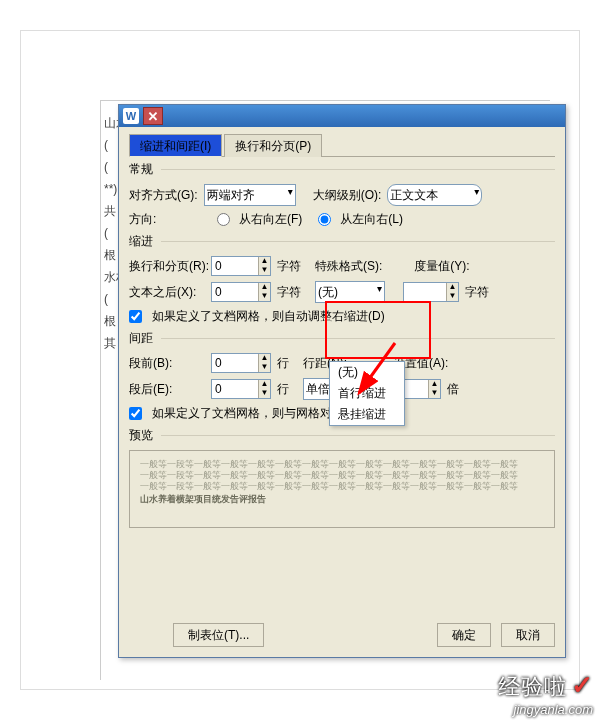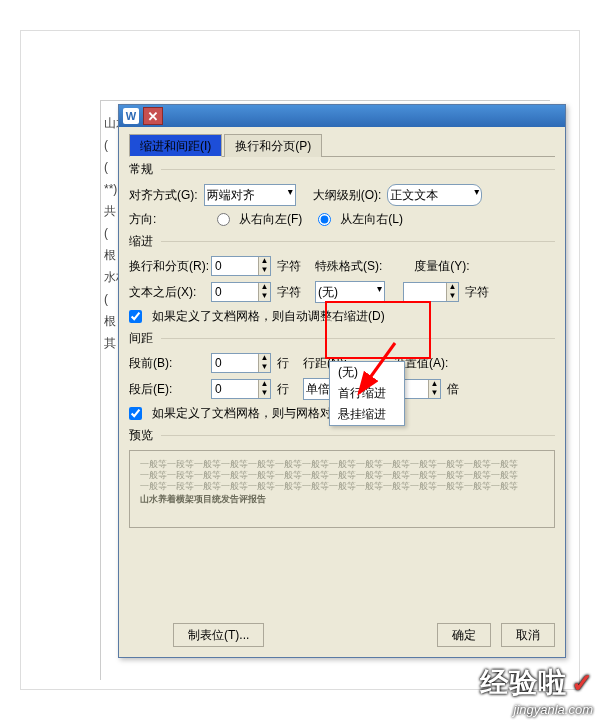--- a/index.html
+++ b/index.html
@@ -219,21 +219,21 @@
 
   
   .watermark {
     position: absolute;
     right: 10px; bottom: 8px;
     text-align: right;
     color: #fff;
     text-shadow: 0 0 3px #000, 0 0 3px #000;
     font-family: Arial, sans-serif;
   }
-  .watermark .big { font-size: 28px; font-weight: bold; letter-spacing: 1px; }
+  .watermark .big { font-size: 22px; font-weight: normal; letter-spacing: 1px; }
   .watermark .check { color: #e53935; font-size: 26px; font-weight: bold; margin-left:4px;}
   .watermark .small { font-size: 13px; font-style: italic; opacity: .9; }
 </style>
 </head>
 <body>
 
 <div class="page-bg"></div>
 <div class="margin-guide"></div>
 <div class="bg-text" id="bg-text">
     <div>山水</div>

